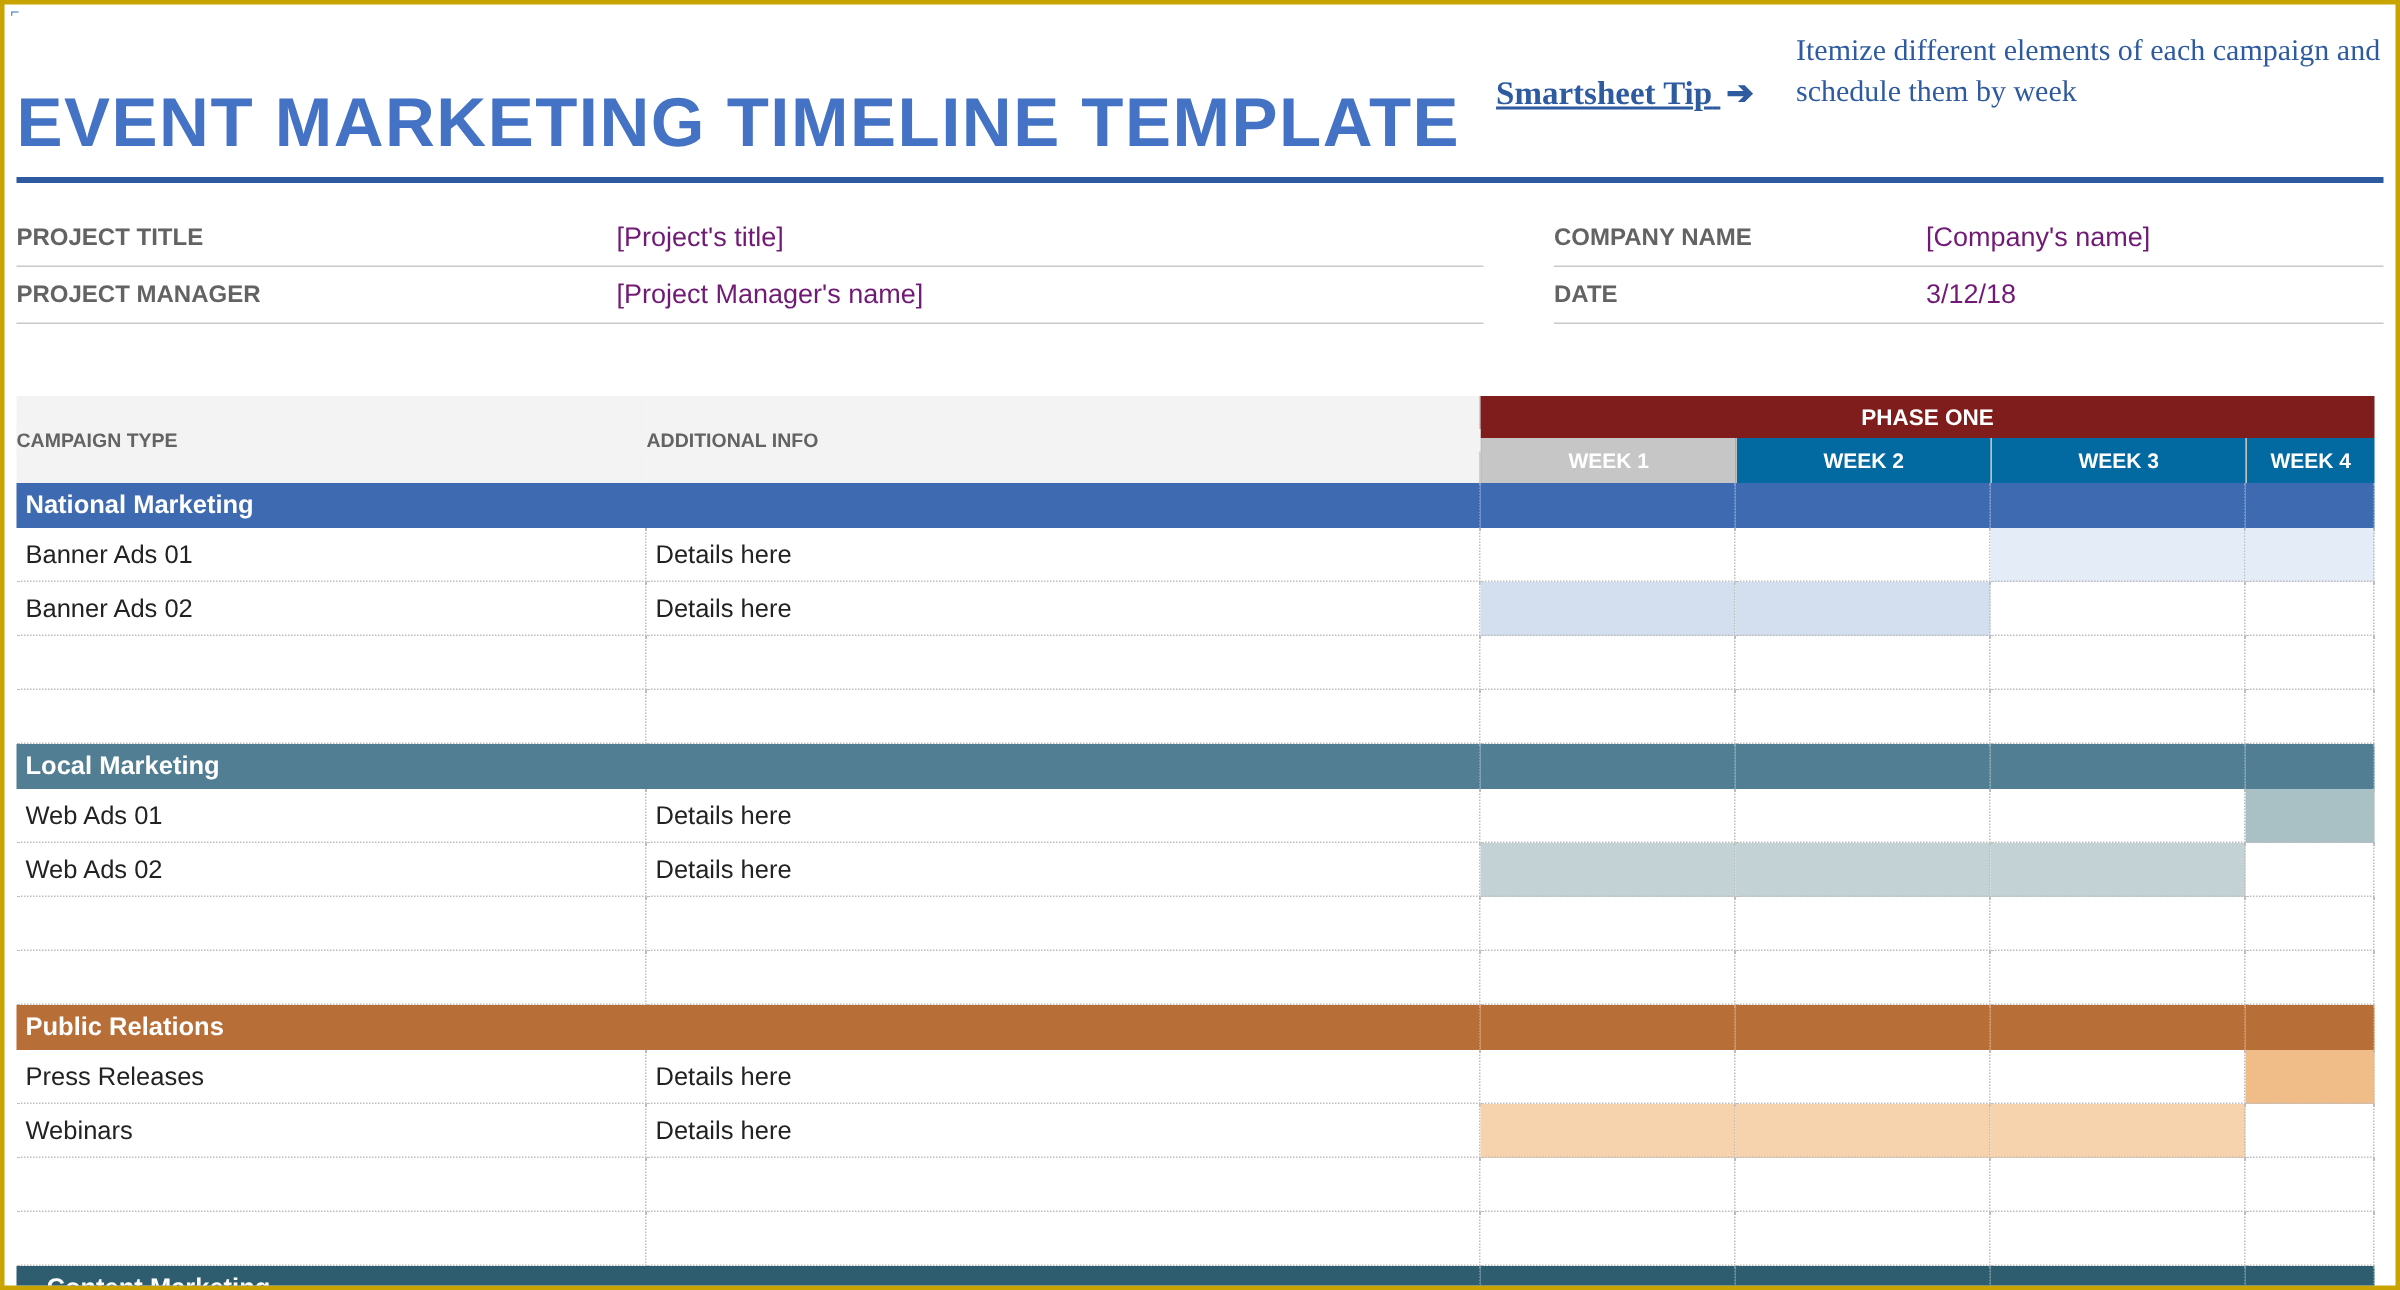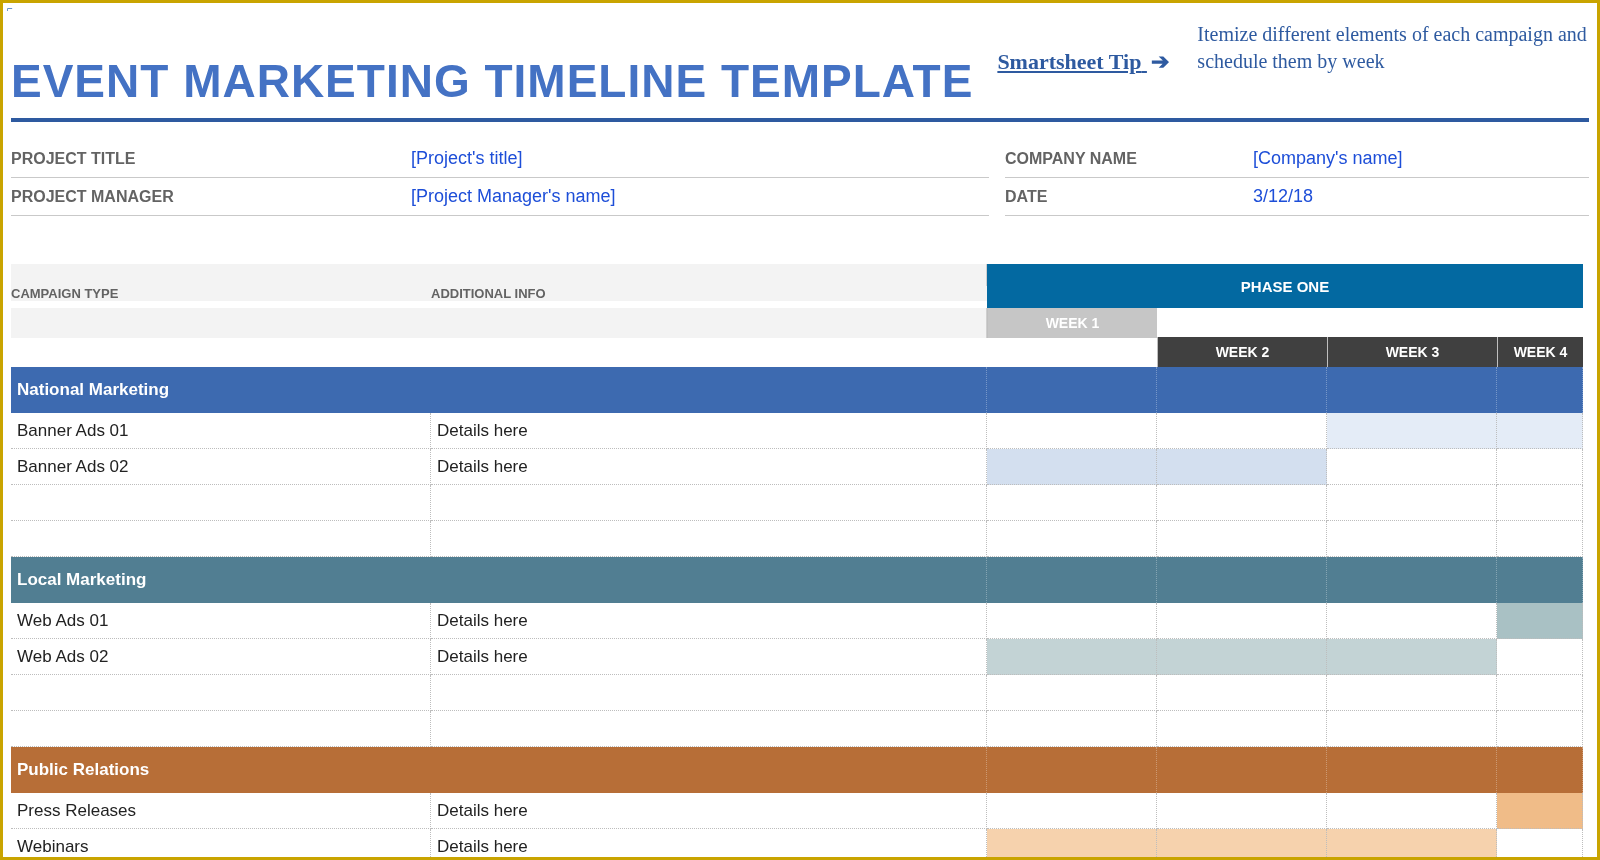--- a/index.html
+++ b/index.html
@@ -67,47 +67,48 @@
   }
   .meta-row {
     display: grid;
     grid-template-columns: 400px 1fr;
     border-bottom: 1px solid #c9c9c9;
     height: 38px;
     align-items: center;
   }
   .meta-row.right {
     grid-template-columns: 248px 1fr;
+    margin-left: 31px;
   }
   .meta-label {
     color: #636363;
     font-weight: 700;
     font-size: 16px;
   }
   .meta-val {
-    color: #1d4ed8;
+    color: #701a75;
     font-size: 18px;
   }
 
   .gap { height: 48px; }
 
   
   .tl {
     padding: 0 8px;
   }
 
   
 
   .row { display:grid; grid-template-columns: 420px 556px 170px 170px 170px 86px; }
   .row > div { border-right:1px dotted #bdbdbd; border-bottom:1px dotted #bdbdbd; height:36px; display:flex; align-items:center; padding-left:6px; font-size:17px; color:#222;}
   .row > div:first-child { border-left:none; }
 
   .section > div {
     color:#fff; font-weight:600; font-size:17px;
-    height:46px;
+    height:30px;
     border-bottom:none;
     border-right:1px dotted rgba(255,255,255,0.3);
   }
   .section.nat > div { background:#3D6AB0; }
   .section.loc > div { background:#517E92; }
   .section.pr  > div { background:#B76E37; }
   .section.cm  > div { background:#2D5D6E; }
   .section > div:nth-child(n+3){ border-right:1px dotted rgba(255,255,255,0.3);}
   .section > div:nth-child(2){ border-right:1px dotted rgba(255,255,255,0.3);}
   .section > div:first-child{ padding-left:6px;}
@@ -129,34 +130,34 @@
   .band .lefthead {
     background:#f3f3f3;
     display:flex; align-items:center;
     font-size:13px; font-weight:700; color:#636363;
     padding-left:4px;
   }
   .band .lefthead.ai { border-right:1px solid #cfcfcf; }
   .band.phase .lefthead { height:28px; }
   .band.phase .ph {
     grid-column:3 / span 4;
-    background:#0369a1;
+    background:#7f1d1d;
     color:#fff; font-weight:700; font-size:15px;
     display:flex;align-items:center;justify-content:center;
-    height:44px;
+    height:28px;
   }
   .band.weeks .lefthead { height:30px; }
   .band.weeks .wk {
     height:30px;
     color:#fff; font-weight:700; font-size:14px;
     display:flex;align-items:center;justify-content:center;
     border-left:1px solid #bfbfbf;
   }
   .band.weeks .wk.g1 { background:#c6c6c6; }
-  .band.weeks .wk.g2 { background:#404040;margin-top:29px; }
+  .band.weeks .wk.g2 { background:#0369a1; }
 
   
   .headwrap { position:relative; }
   .headlabels {
     position:absolute; left:8px; top:0; height:58px;
     display:grid; grid-template-columns:420px 556px;
     align-items:center;
     pointer-events:none;
   }
   .headlabels span {

